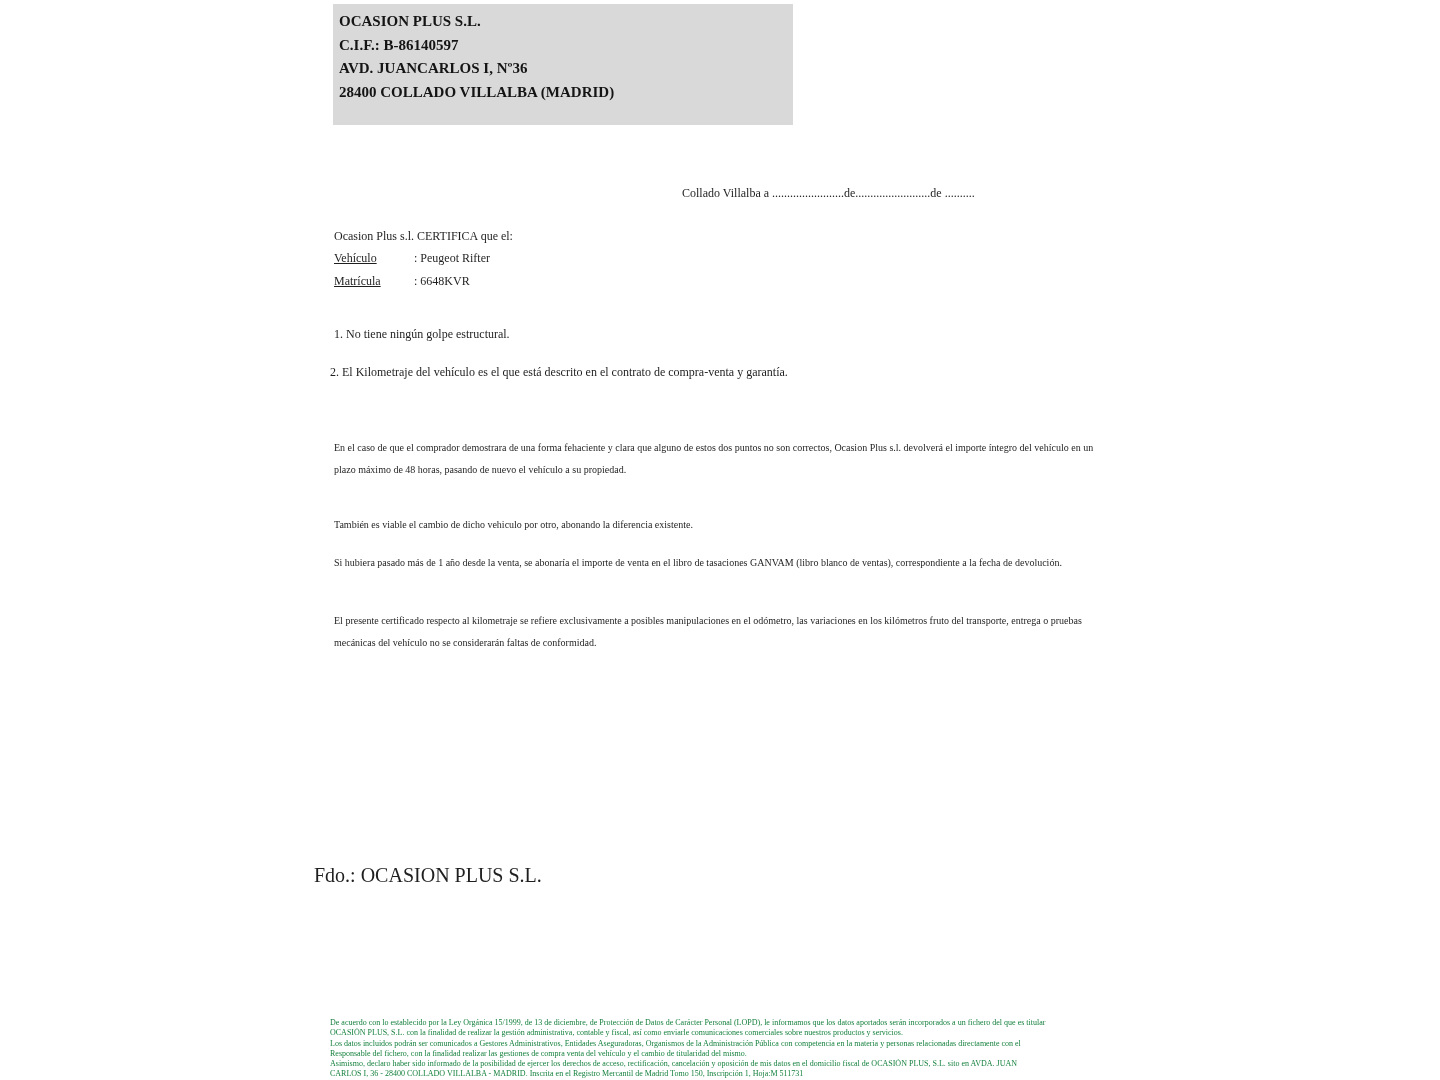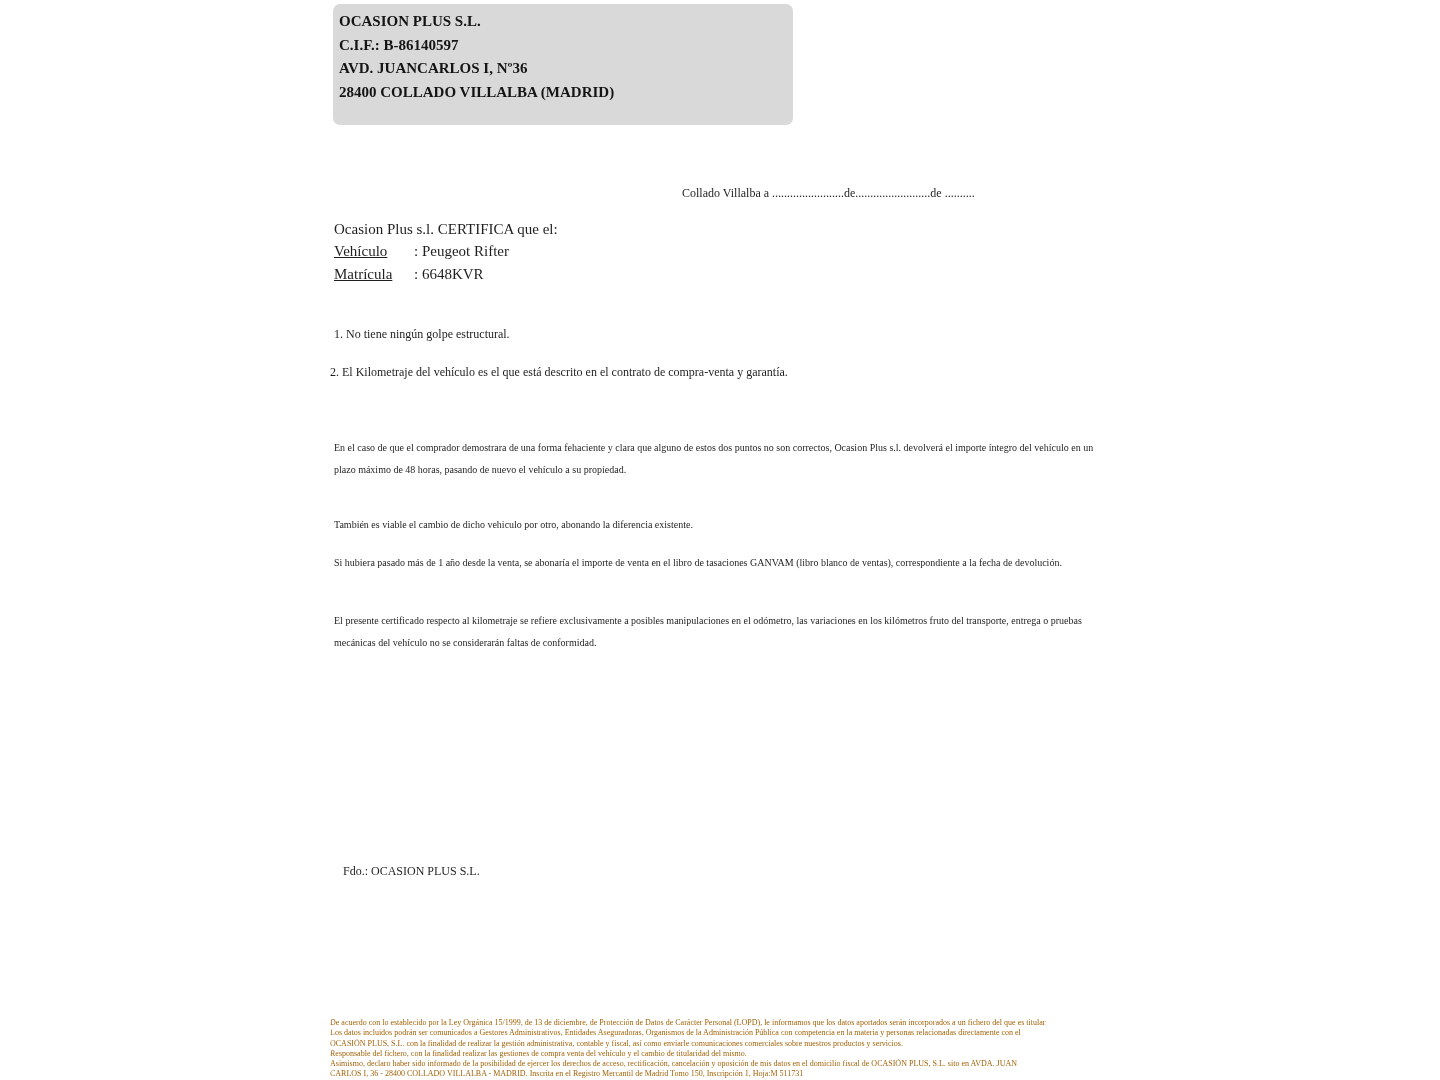--- a/index.html
+++ b/index.html
@@ -1,15 +1,15 @@
 <!DOCTYPE html>
 <html><head>
 <meta charset="utf-8">
 <style>
-  * { margin: 0; padding: 0; box-sizing: border-box; border-radius: 7px; }
+  * { margin: 0; padding: 0; box-sizing: border-box; }
   html, body {
     width: 1440px;
     height: 1080px;
     background: #ffffff;
     font-family: "Liberation Serif", "DejaVu Serif", serif;
     color: #1f1f1f;
     overflow: hidden;
     position: relative;
   }
   .abs { position: absolute; }
@@ -33,21 +33,21 @@
 
   
   .date-line {
     left: 682px;
     top: 186px;
     font-size: 12px;
     white-space: nowrap;
   }
 
   
-  .cert-block { left: 334px; top: 218px; font-size: 15px; }
+  .cert-block { left: 334px; top: 225px; font-size: 12px; }
   .cert-intro { line-height: 22px; }
   .cert-row { line-height: 22.5px; white-space: nowrap; }
   .cert-label {
     display: inline-block;
     min-width: 80px;
     text-decoration: underline;
   }
 
   
   .point { font-size: 12px; white-space: nowrap; }
@@ -62,32 +62,32 @@
     line-height: 21.5px;
     text-align: left;
   }
   .para-1 { top: 437px; }
   .para-2 { top: 514px; }
   .para-3 { top: 552px; }
   .para-4 { top: 610px; }
 
   
   .signature {
-    left: 343px;
+    left: 314px;
     top: 864px;
-    font-size: 12px;
+    font-size: 20px;
     white-space: nowrap;
   }
 
   
   .legal-footer {
     left: 330px;
     top: 1018px;
     width: 790px;
-    color: #a16207;
+    color: #15803d;
   }
   .legal-footer div {
     font-size: 8px;
     line-height: 10.3px;
     white-space: nowrap;
     overflow: hidden;
   }
 </style>
 </head>
 <body>
@@ -116,18 +116,18 @@
 
 <div class="abs para para-1">En el caso de que el comprador demostrara de una forma fehaciente y clara que alguno de estos dos puntos no son correctos, Ocasion Plus s.l. devolverá el importe íntegro del vehículo en un plazo máximo de 48 horas, pasando de nuevo el vehículo a su propiedad.</div>
 <div class="abs para para-2">También es viable el cambio de dicho vehiculo por otro, abonando la diferencia existente.</div>
 <div class="abs para para-3">Si hubiera pasado más de 1 año desde la venta, se abonaría el importe de venta en el libro de tasaciones GANVAM (libro blanco de ventas), correspondiente a la fecha de devolución.</div>
 <div class="abs para para-4">El presente certificado respecto al kilometraje se refiere exclusivamente a posibles manipulaciones en el odómetro, las variaciones en los kilómetros fruto del transporte, entrega o pruebas mecánicas del vehículo no se considerarán faltas de conformidad.</div>
 
 <div class="abs signature">Fdo.: OCASION PLUS S.L.</div>
 
 <div class="abs legal-footer">
   <div>De acuerdo con lo establecido por la Ley Orgánica 15/1999, de 13 de diciembre, de Protección de Datos de Carácter Personal (LOPD), le informamos que los datos aportados serán incorporados a un fichero del que es titular</div>
+  <div>OCASIÓN PLUS, S.L. con la finalidad de realizar la gestión administrativa, contable y fiscal, así como enviarle comunicaciones comerciales sobre nuestros productos y servicios.</div>
   <div>Los datos incluidos podrán ser comunicados a Gestores Administrativos, Entidades Aseguradoras, Organismos de la Administración Pública con competencia en la materia y personas relacionadas directamente con el</div>
-  <div>OCASIÓN PLUS, S.L. con la finalidad de realizar la gestión administrativa, contable y fiscal, así como enviarle comunicaciones comerciales sobre nuestros productos y servicios.</div>
   <div>Responsable del fichero, con la finalidad realizar las gestiones de compra venta del vehículo y el cambio de titularidad del mismo.</div>
   <div>Asimismo, declaro haber sido informado de la posibilidad de ejercer los derechos de acceso, rectificación, cancelación y oposición de mis datos en el domicilio fiscal de OCASIÓN PLUS, S.L. sito en AVDA. JUAN</div>
   <div>CARLOS I, 36 - 28400 COLLADO VILLALBA - MADRID. Inscrita en el Registro Mercantil de Madrid Tomo 150, Inscripción 1, Hoja:M 511731</div>
 </div>
 
 </body></html>

